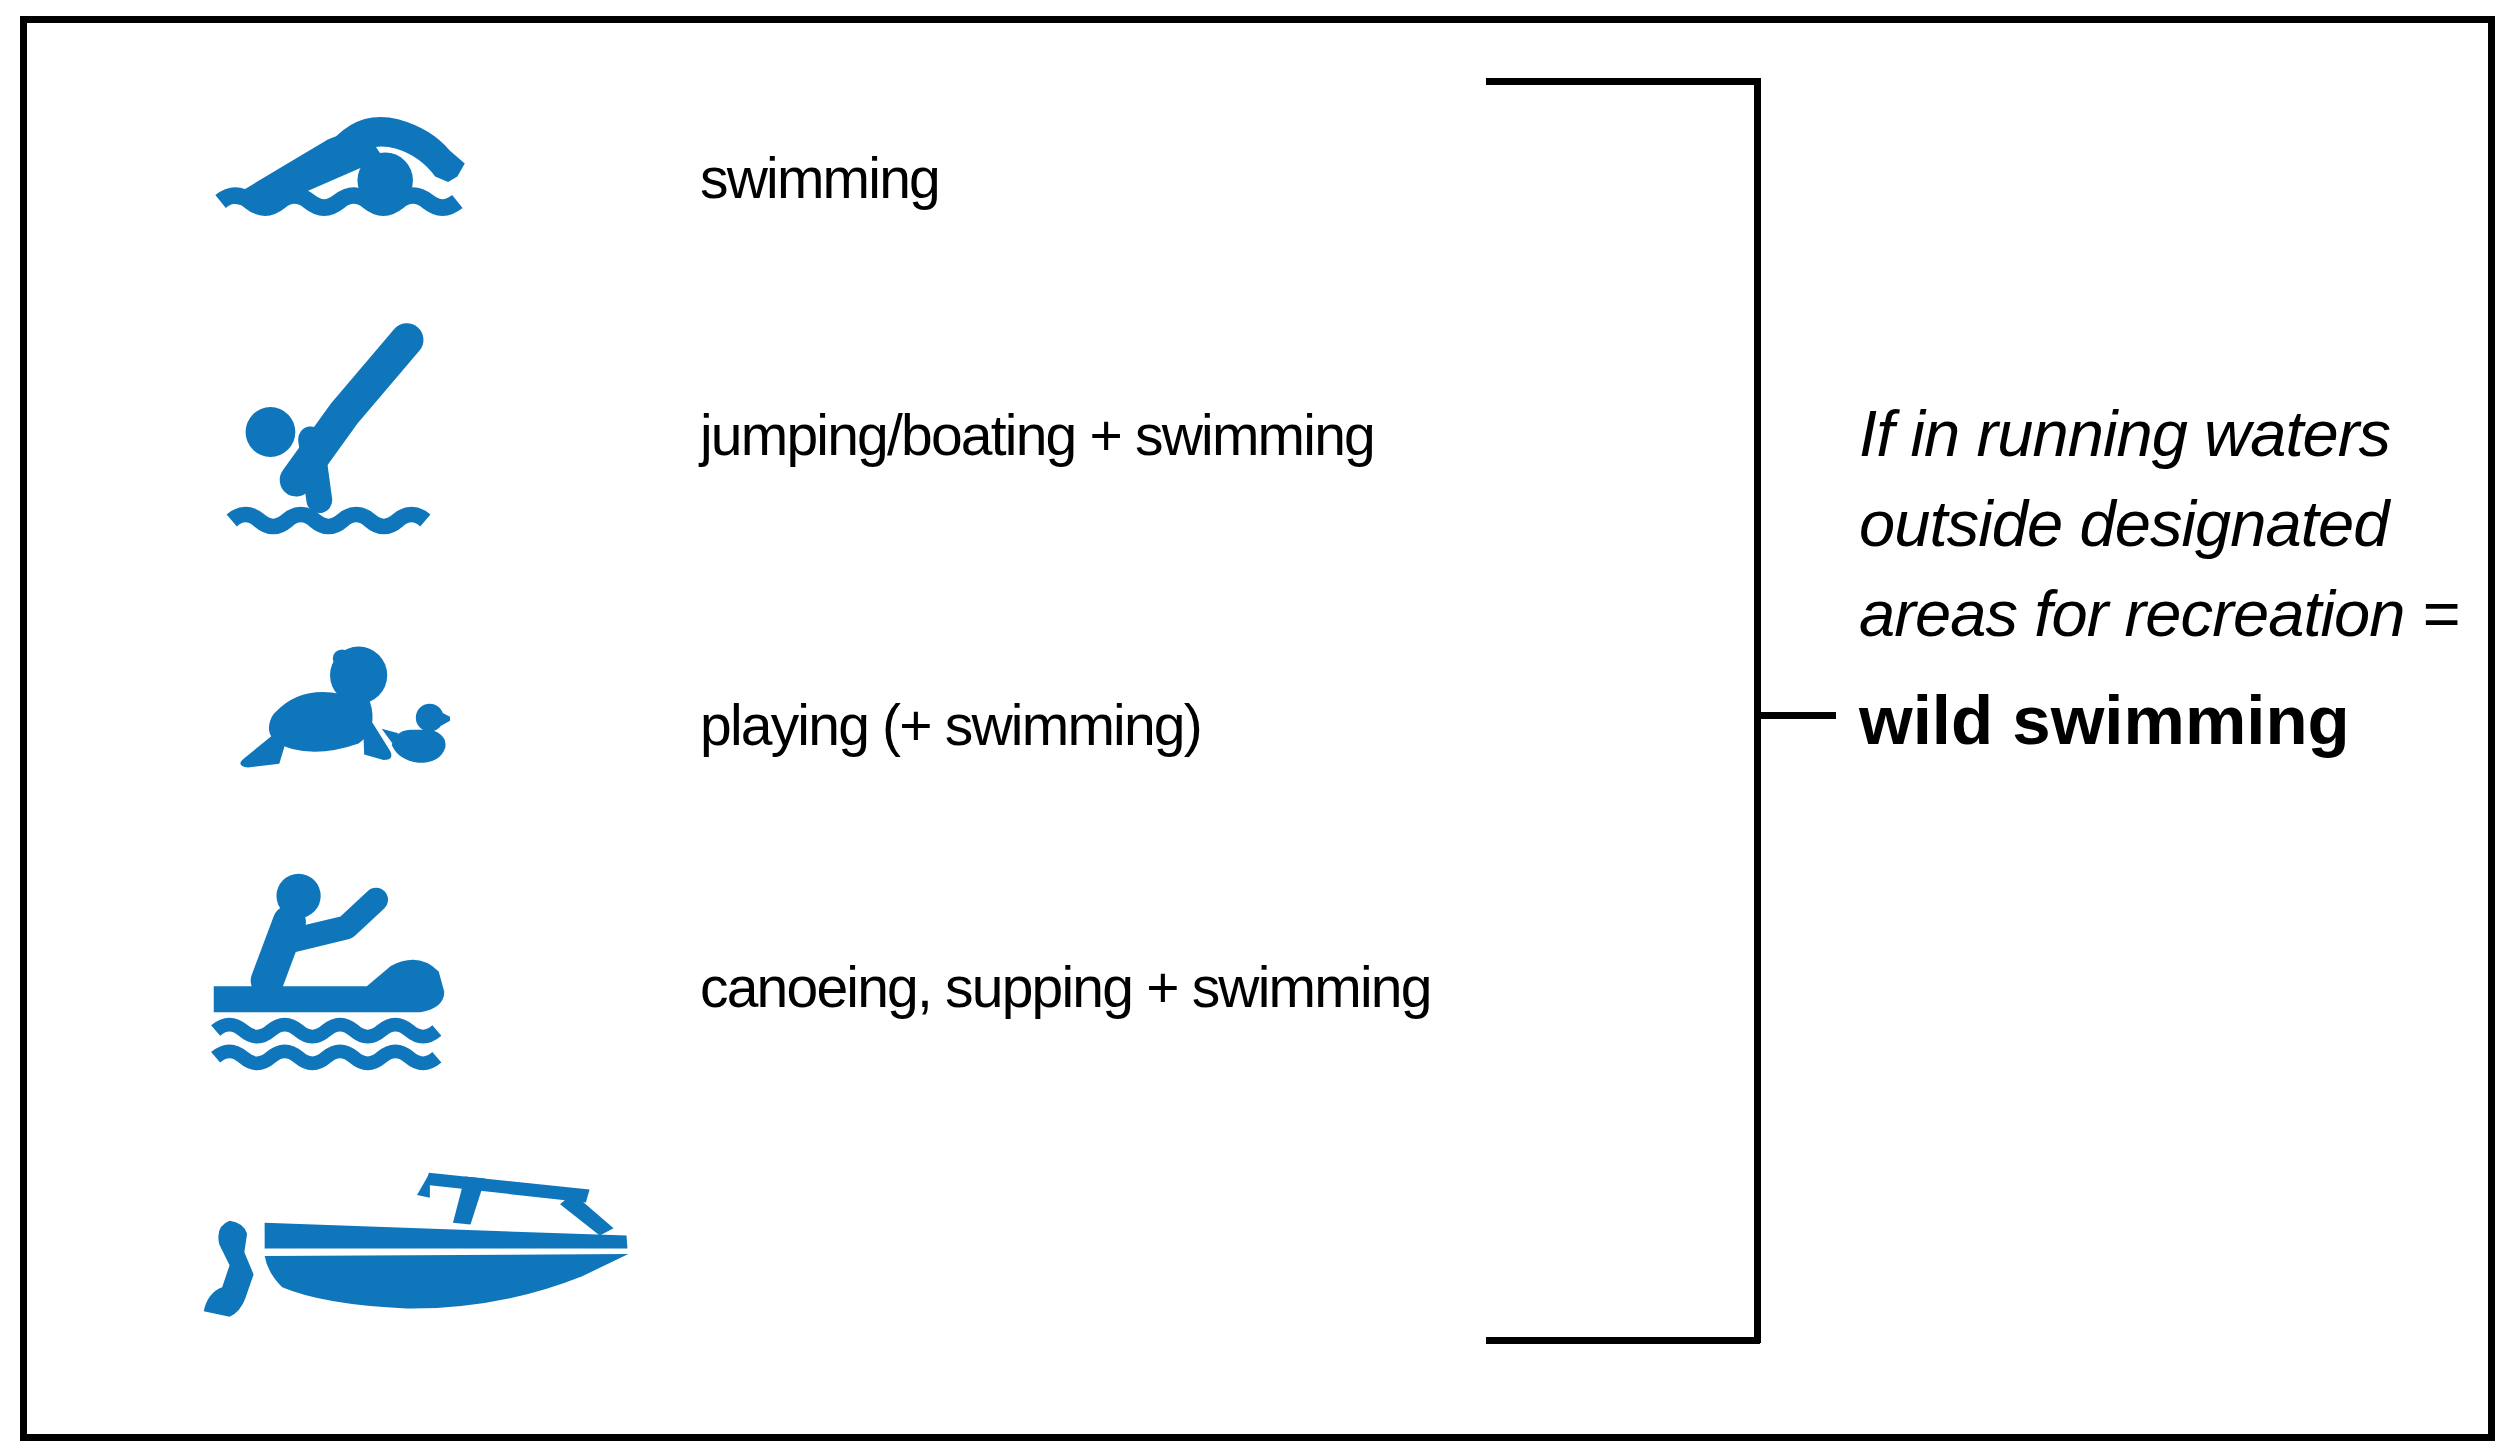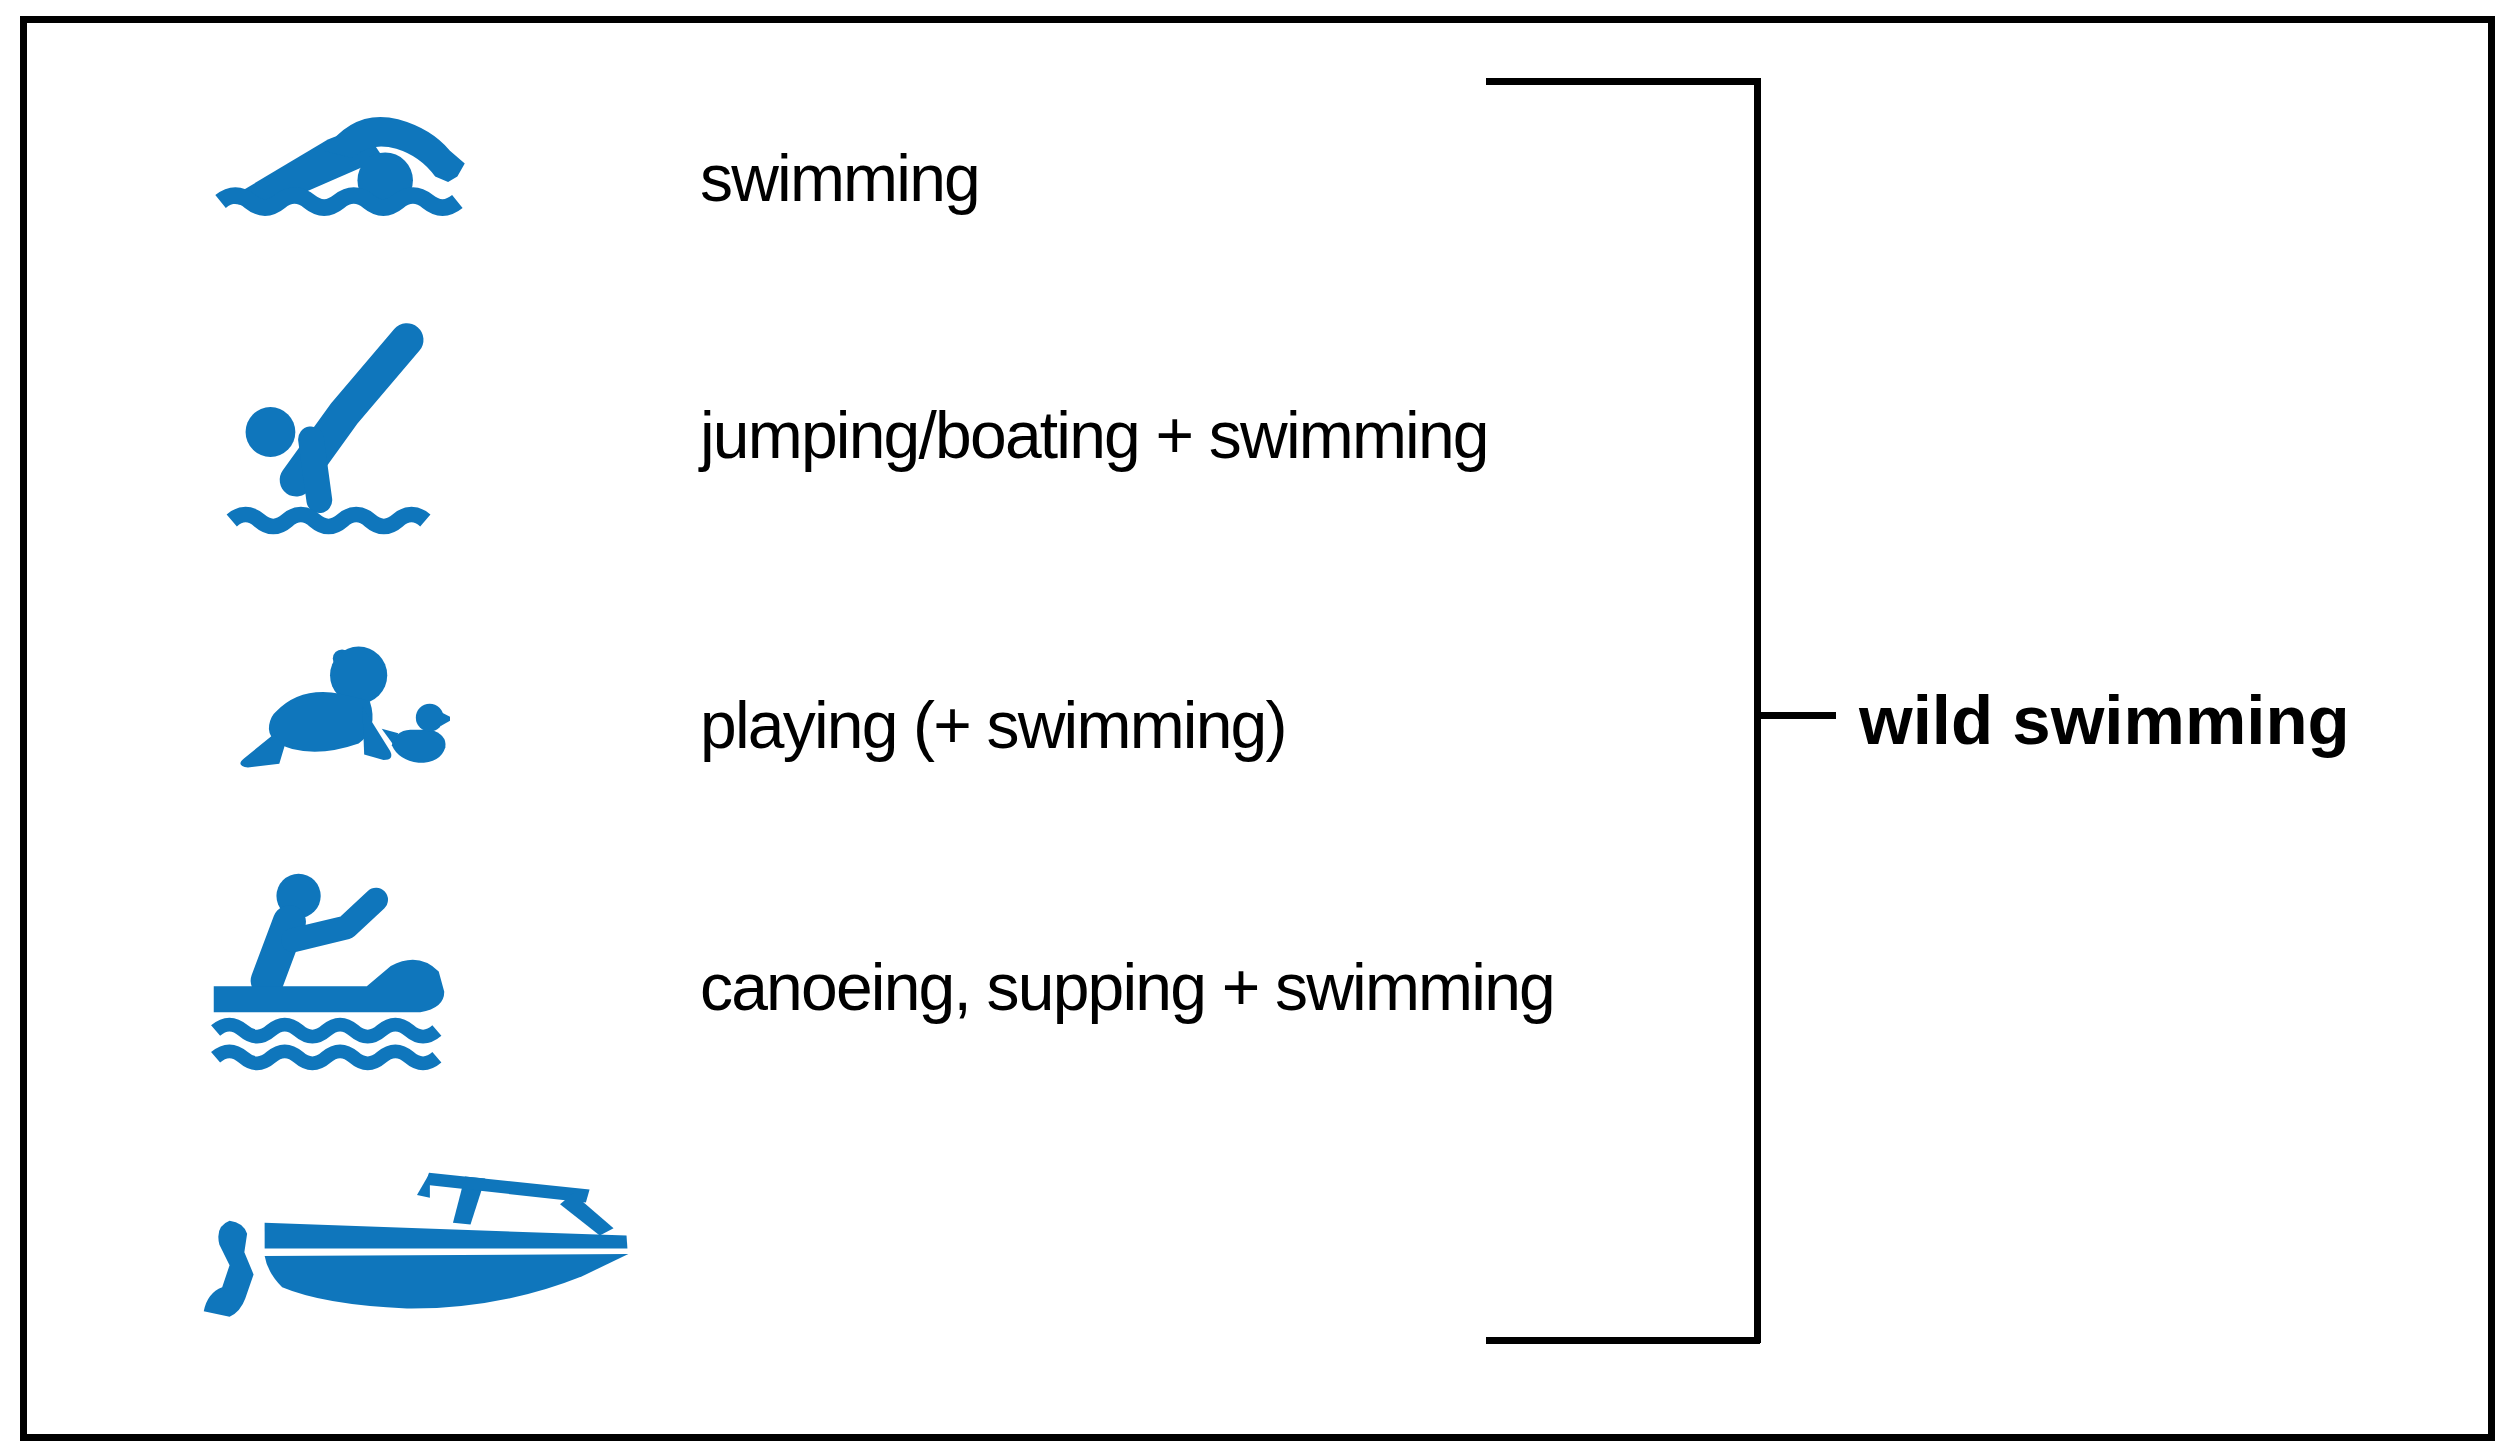--- a/index.html
+++ b/index.html
@@ -5,21 +5,21 @@
   html,body{margin:0;padding:0;background:#ffffff;}
   #canvas{
     position:relative;width:2512px;height:1457px;background:#ffffff;
     font-family:"Liberation Sans",sans-serif;color:#000;overflow:hidden;
   }
   .frame{
     position:absolute;left:20.3px;top:15.7px;width:2475px;height:1425px;
     border:7.4px solid #000;box-sizing:border-box;background:#fff;
   }
   .row-label{
-    position:absolute;left:700px;font-size:66px;line-height:81px;
+    position:absolute;left:700px;font-size:57px;line-height:81px;
     letter-spacing:-1.8px;white-space:nowrap;color:#000;
   }
   .icon{position:absolute;}
   .b{fill:#0f76bc;}
   .bs{stroke:#0f76bc;fill:none;}
   .bracket{position:absolute;background:#000;}
   .cond{
     position:absolute;left:1859px;top:389px;font-size:65px;line-height:90px;
     font-style:italic;letter-spacing:-0.9px;white-space:nowrap;color:#000;
   }
@@ -82,16 +82,21 @@
     <path class="b" d="M262,2 L436,20 L432,34 L258,15 Z"></path>
     <path class="b" d="M263,2 L249,26 L263,29 Z"></path>
     <path class="b" d="M418,24 L462,62 L447,70 L404,36 Z"></path>
   </svg>
 
   <div class="bracket" style="left:1486px;top:78px;width:274px;height:6.5px"></div>
   <div class="bracket" style="left:1754px;top:78px;width:6.5px;height:1265px"></div>
   <div class="bracket" style="left:1486px;top:1337px;width:274px;height:6.5px"></div>
   <div class="bracket" style="left:1761px;top:712px;width:75px;height:6.5px"></div>
 
+  <div class="cond">
+    <div>If in running waters</div>
+    <div>outside designated</div>
+    <div>areas for recreation =</div>
+  </div>
   <div class="result">wild swimming</div>
 
 </div>
 
 
 </body></html>

